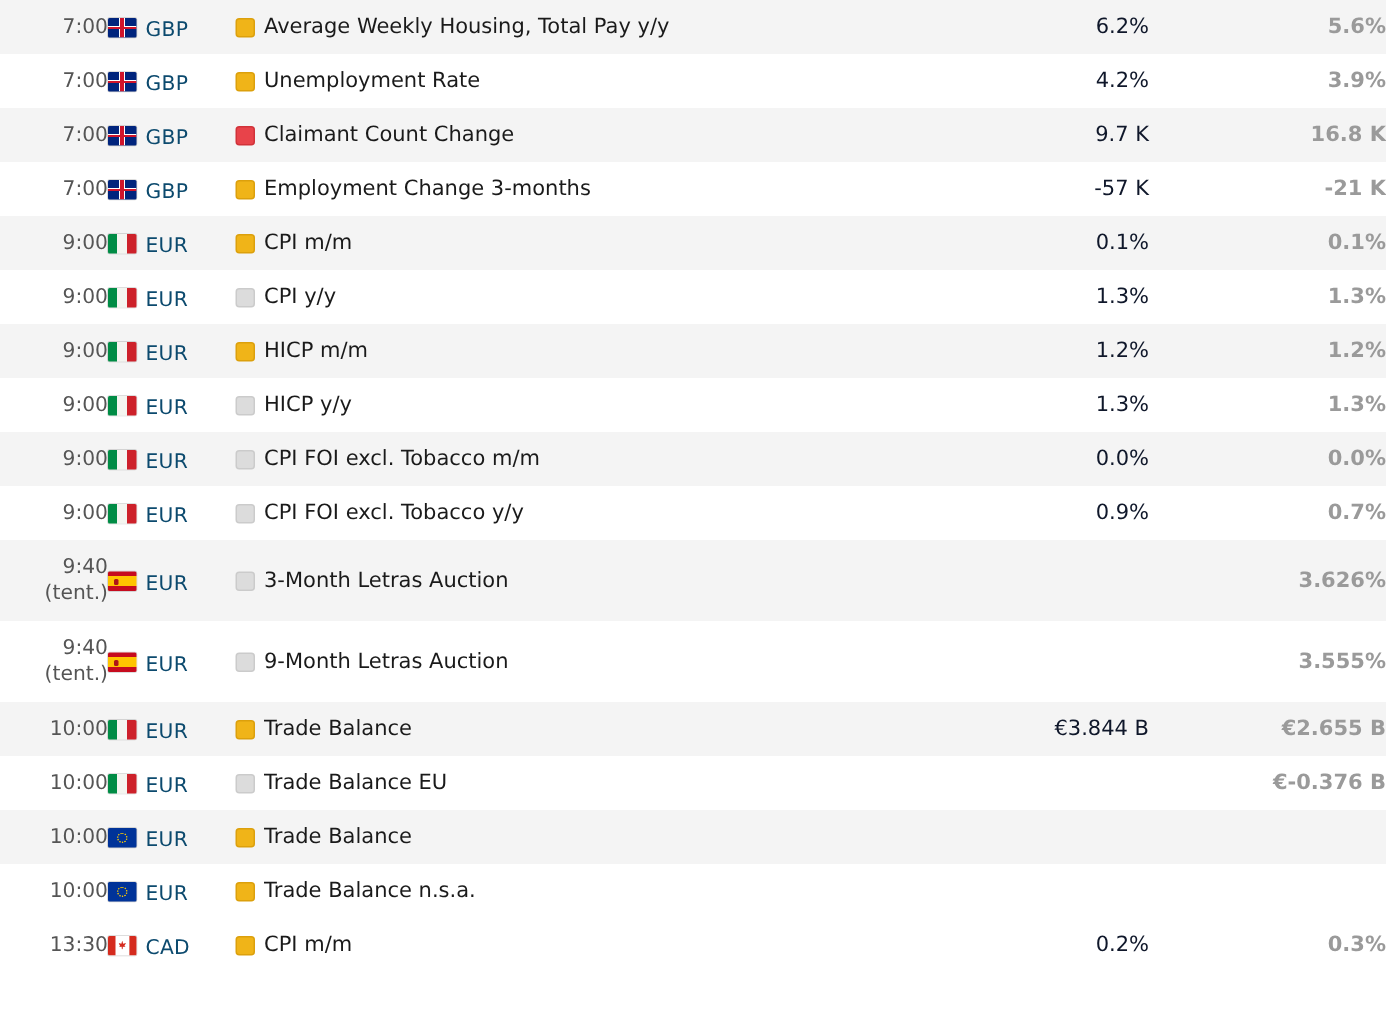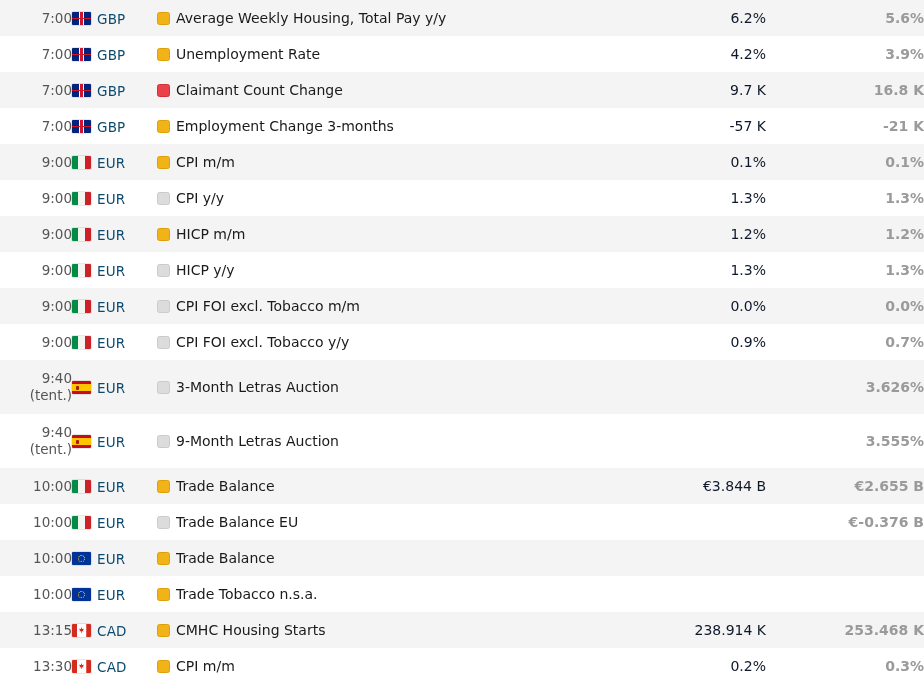--- a/index.html
+++ b/index.html
@@ -344,33 +344,23 @@
         <td class="event-cell">Trade Balance</td>
         <td class="actual-cell"></td>
         <td class="prev-cell"></td>
       </tr>
       <tr class="cal-row">
         <td class="time-cell"><span>10:00</span></td>
         <td class="cur-cell"><span class="flag flag-EU"></span><span class="cur-code">EUR</span></td>
         <td>
           <span class="impact impact-medium"></span>
         </td>
-        <td class="event-cell">Trade Tobacco n.s.a.</td>
+        <td class="event-cell">Trade Balance n.s.a.</td>
         <td class="actual-cell"></td>
         <td class="prev-cell"></td>
-      </tr>
-      <tr class="cal-row striped">
-        <td class="time-cell"><span>13:15</span></td>
-        <td class="cur-cell"><span class="flag flag-CA"></span><span class="cur-code">CAD</span></td>
-        <td>
-          <span class="impact impact-medium"></span>
-        </td>
-        <td class="event-cell">CMHC Housing Starts</td>
-        <td class="actual-cell">238.914 K</td>
-        <td class="prev-cell">253.468 K</td>
       </tr>
       <tr class="cal-row">
         <td class="time-cell"><span>13:30</span></td>
         <td class="cur-cell"><span class="flag flag-CA"></span><span class="cur-code">CAD</span></td>
         <td>
           <span class="impact impact-medium"></span>
         </td>
         <td class="event-cell">CPI m/m</td>
         <td class="actual-cell">0.2%</td>
         <td class="prev-cell">0.3%</td>

